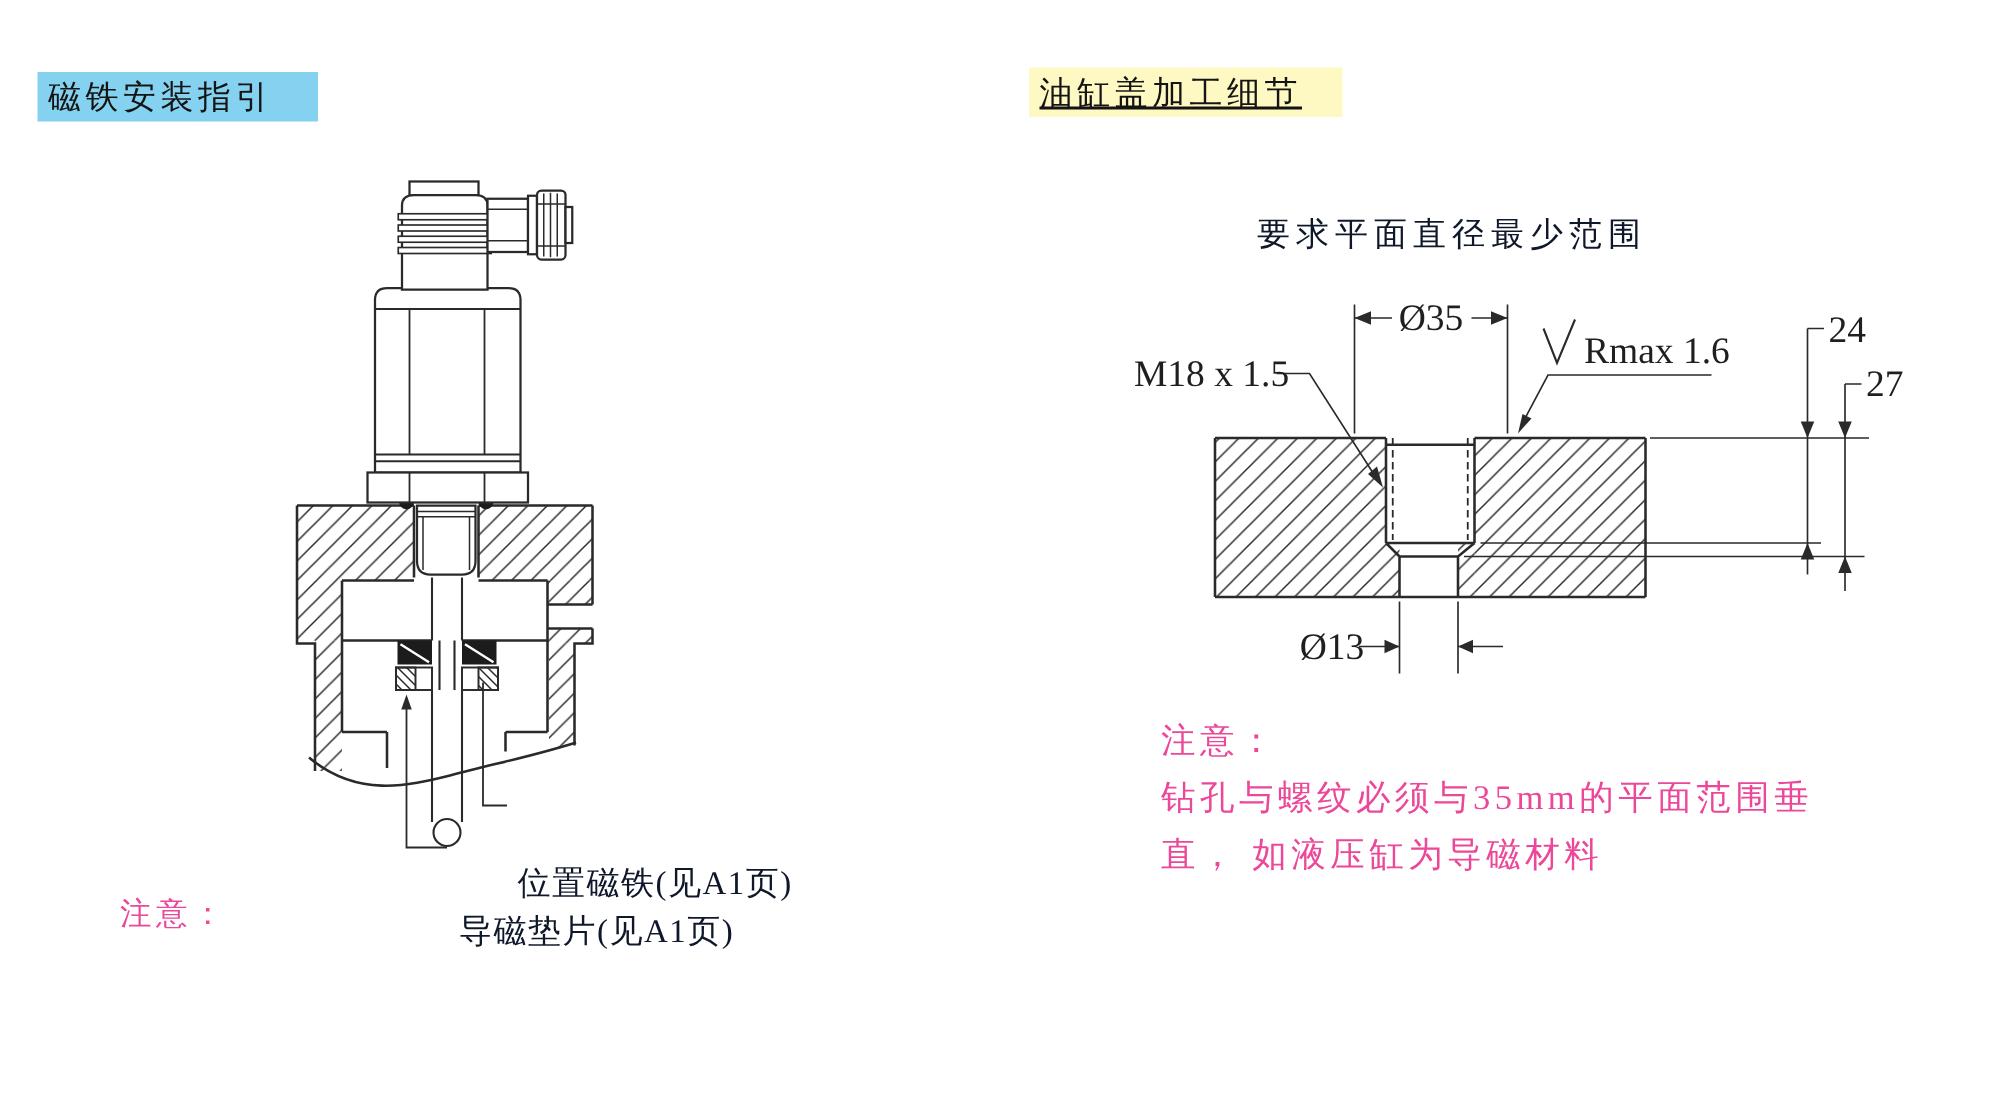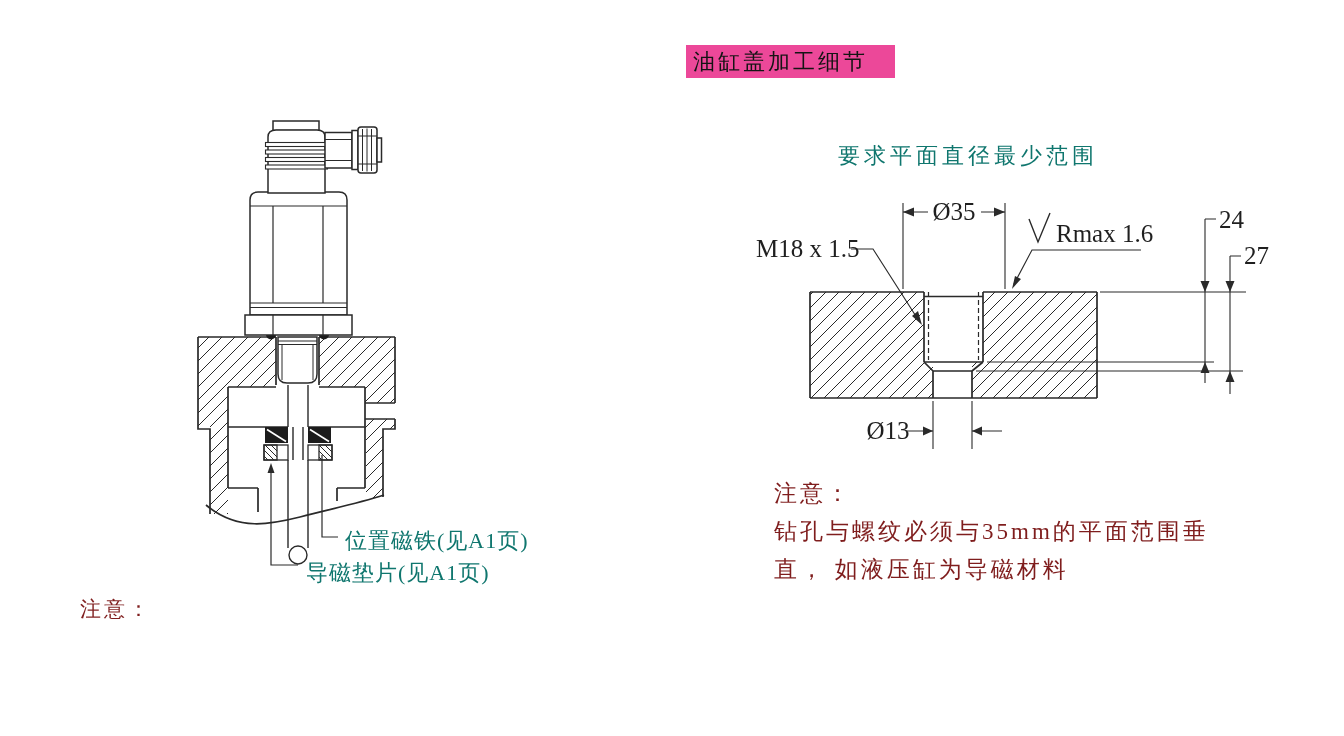--- a/index.html
+++ b/index.html
@@ -1,25 +1,25 @@
 <!DOCTYPE html>
 <html><head>
 <meta charset="utf-8">
 <style>
   html,body{margin:0;padding:0;background:#fff;}
   #page{position:relative;width:1344px;height:736px;background:#ffffff;overflow:hidden;
         font-family:"Liberation Serif","DejaVu Serif",serif;color:#1f1f1f;}
   #lineart{position:absolute;left:0;top:0;}
   .hl{position:absolute;height:33px;line-height:34px;padding-left:7px;
       font-size:22px;letter-spacing:3px;color:#141414;}
-  .cjk{position:absolute;white-space:nowrap;color:#0f766e;}
+  .cjk{position:absolute;white-space:nowrap;color:#0f172a;}
   .dwg-title{font-size:22px;letter-spacing:4px;}
-  .part-label{font-size:22px;letter-spacing:1px;}
+  .part-label{font-size:22px;letter-spacing:1px;margin-top:48px;}
   .notes{position:absolute;}
-  .notes .nline{white-space:nowrap;color:#7f1d1d;}
+  .notes .nline{white-space:nowrap;color:#ec4899;}
   .notes-left .nline{font-size:21px;letter-spacing:3px;line-height:33px;}
   .notes-right .nline{font-size:23px;letter-spacing:3px;line-height:38px;}
   svg text{font-family:"Liberation Serif","DejaVu Serif",serif;font-size:25px;fill:#1f1f1f;}
 </style>
 </head>
 <body>
 
 <div id="page">
 
   <svg id="lineart" width="1344" height="736" viewBox="0 0 1344 736" fill="none" stroke="#2a2a2a" stroke-width="1.3">
@@ -153,22 +153,23 @@
 
       <text x="954" y="220" text-anchor="middle" stroke="none">Ø35</text>
       <text x="756" y="257" stroke="none">M18 x 1.5</text>
       <text x="1056" y="242" stroke="none">Rmax 1.6</text>
       <text x="1219" y="228" stroke="none">24</text>
       <text x="1244" y="264" stroke="none">27</text>
       <text x="888" y="439" text-anchor="middle" stroke="none">Ø13</text>
     </g>
   </svg>
 
+  <div class="hl" style="left:25px;top:48px;width:180px;background:#85D2F0;">磁铁安装指引</div>
 
-  <div class="hl" style="left:686px;top:45px;width:202px;background:#ec4899;">油缸盖加工细节</div>
+  <div class="hl" style="left:686px;top:45px;width:202px;background:#fef9c3;text-decoration:underline;">油缸盖加工细节</div>
 
   <div class="cjk dwg-title" style="left:838px;top:141px;">要求平面直径最少范围</div>
 
   <div class="cjk part-label" style="left:345px;top:526px;">位置磁铁(见A1页)</div>
 
   <div class="cjk part-label" style="left:306px;top:558px;">导磁垫片(见A1页)</div>
 
   <div class="notes notes-left" style="left:80px;top:593px;">
     <div class="nline">注意：</div>
   </div>

